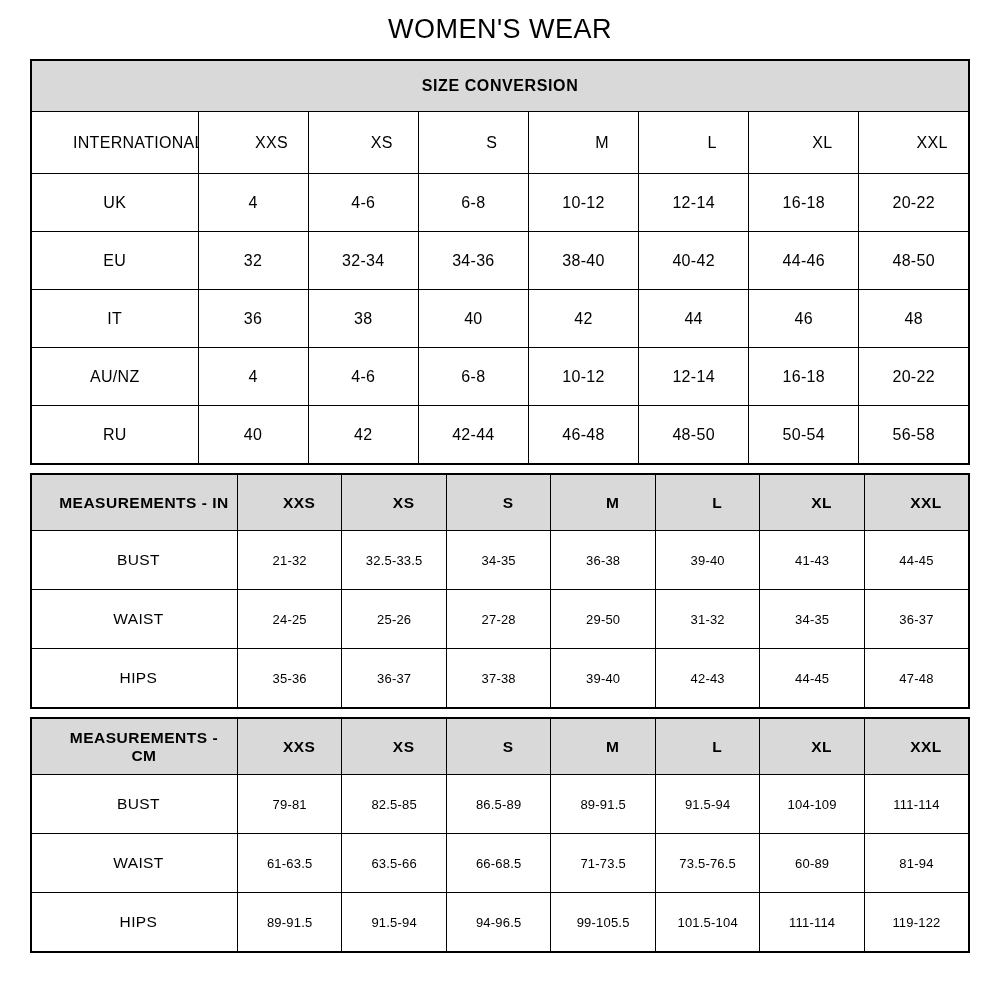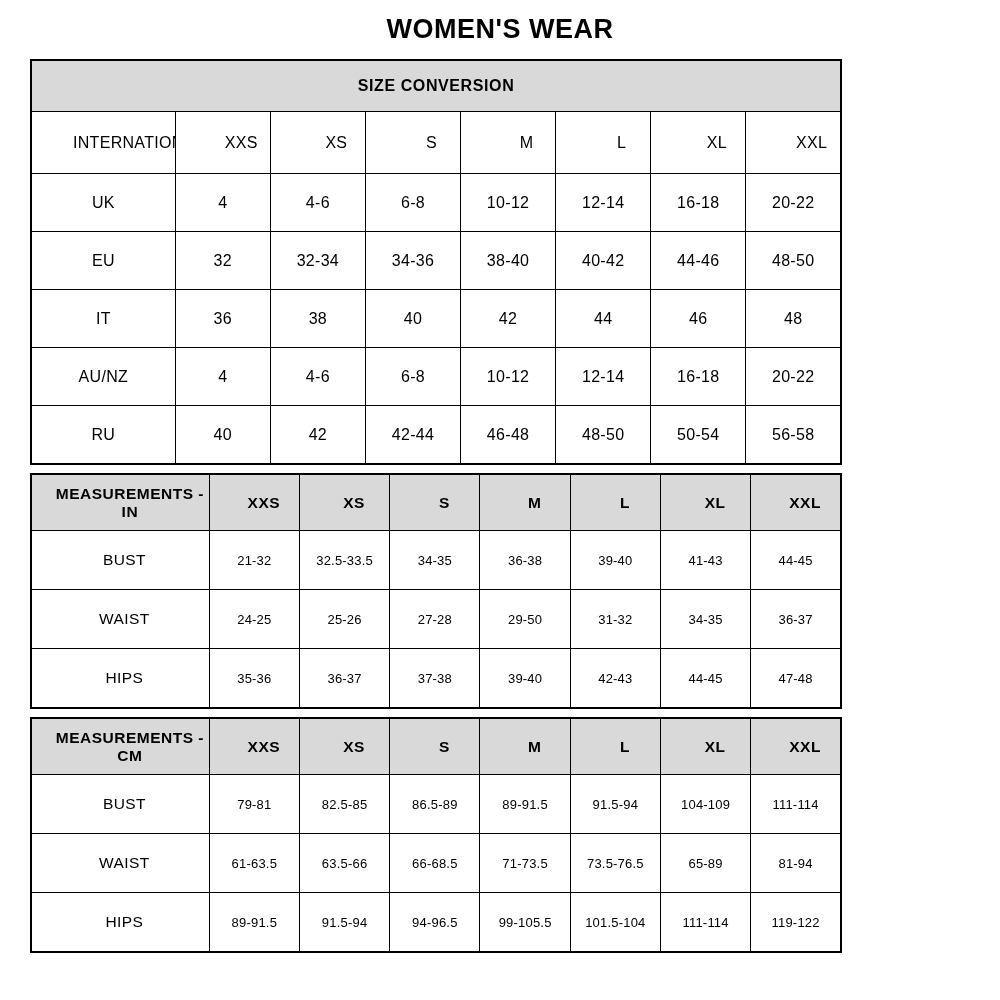--- a/index.html
+++ b/index.html
@@ -10,26 +10,26 @@
     color: #000000;
   }
   .page {
     width: 940px;
     margin: 0 auto;
     padding-top: 10px;
   }
   .page-title {
     text-align: center;
     font-size: 27px;
-    font-weight: bold;
+    font-weight: normal;
     letter-spacing: 0.5px;
     margin: 4px 0 14px 0;
   }
   table {
-    width: 812px;
+    width: 940px;
     border-collapse: collapse;
     table-layout: fixed;
     border: 2.5px solid #000000;
   }
   td, th {
     border: 1.8px solid #000000;
     text-align: center;
     vertical-align: middle;
     padding: 0 4px;
     overflow: hidden;
@@ -229,21 +229,21 @@
       <td>104-109</td>
       <td>111-114</td>
     </tr>
     <tr class="datarow">
       <td class="rowlabel">WAIST</td>
       <td>61-63.5</td>
       <td>63.5-66</td>
       <td>66-68.5</td>
       <td>71-73.5</td>
       <td>73.5-76.5</td>
-      <td>65-89</td>
+      <td>60-89</td>
       <td>81-94</td>
     </tr>
     <tr class="datarow">
       <td class="rowlabel">HIPS</td>
       <td>89-91.5</td>
       <td>91.5-94</td>
       <td>94-96.5</td>
       <td>99-105.5</td>
       <td>101.5-104</td>
       <td>111-114</td>

